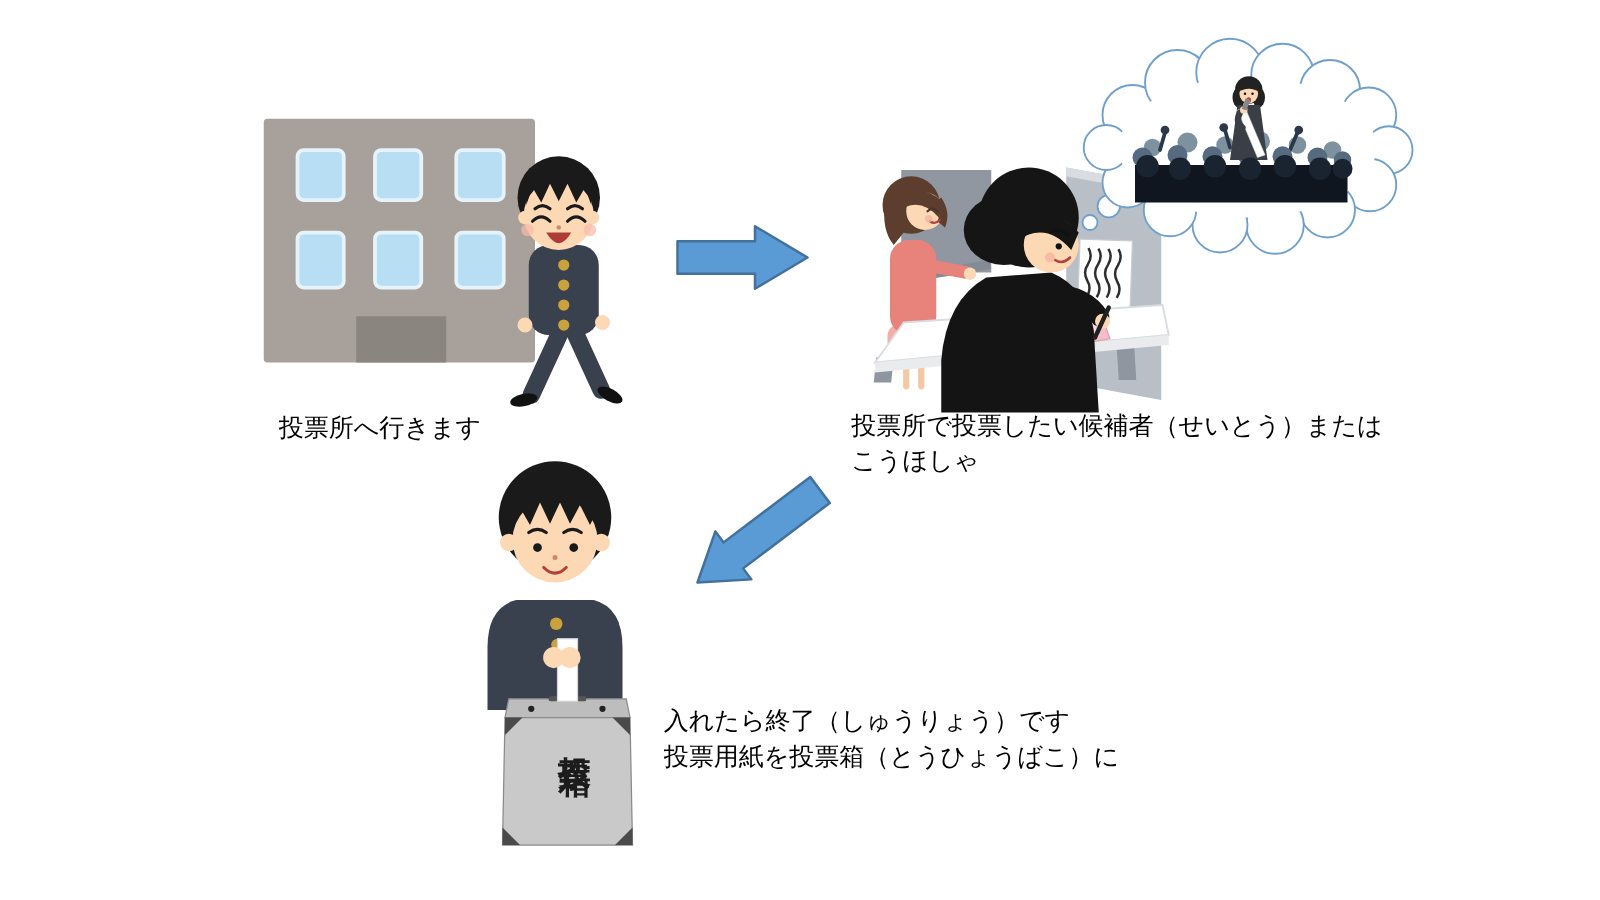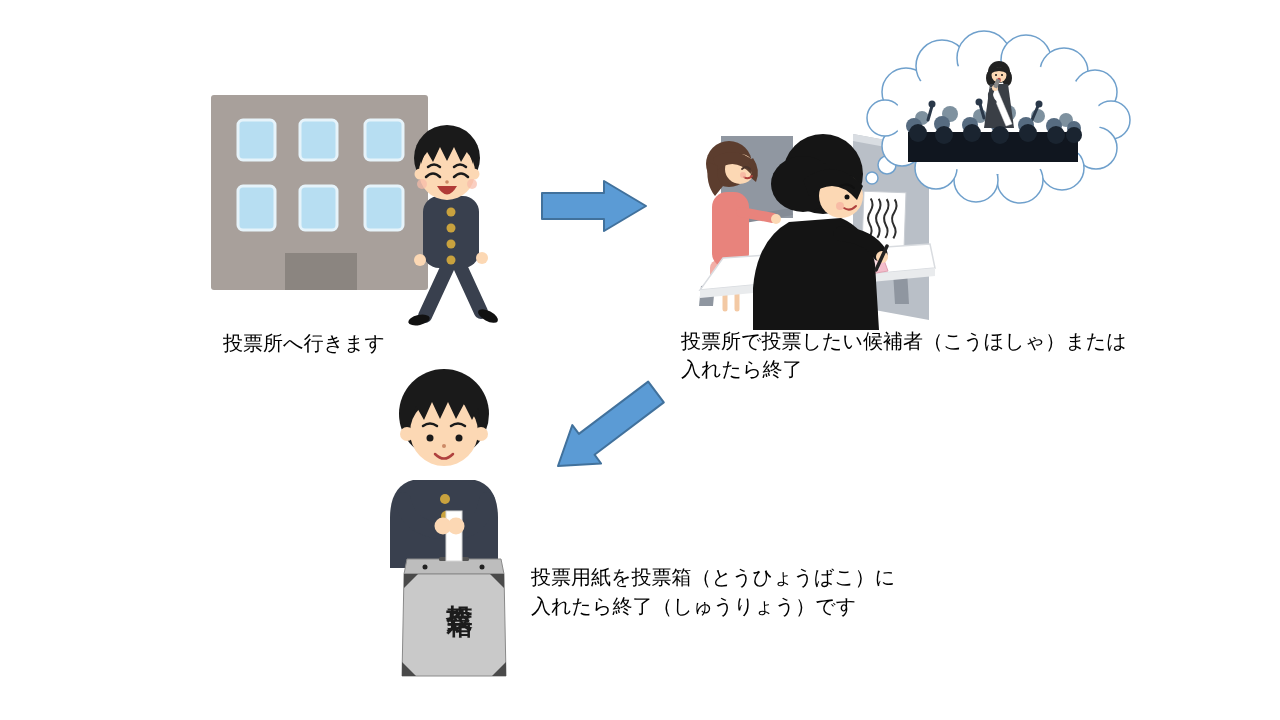--- a/index.html
+++ b/index.html
@@ -243,22 +243,22 @@
     <circle cx="73" cy="158" r="8.5" fill="var(--skin,#FCD8B4)"></circle>
   </svg>
 
   <div class="abs ballot-box-label">投票箱</div>
 
   <div class="abs caption caption-1">
     <div>投票所へ行きます</div>
   </div>
 
   <div class="abs caption caption-2">
-    <div>投票所で投票したい候補者（こうほしゃ）または</div>
-    <div>入れたら終了</div>
+    <div>投票所で投票したい候補者（せいとう）または</div>
+    <div>こうほしゃ</div>
   </div>
 
   <div class="abs caption caption-3">
+    <div>入れたら終了（しゅうりょう）です</div>
     <div>投票用紙を投票箱（とうひょうばこ）に</div>
-    <div>入れたら終了（しゅうりょう）です</div>
   </div>
 
 </div>
 
 </body></html>

